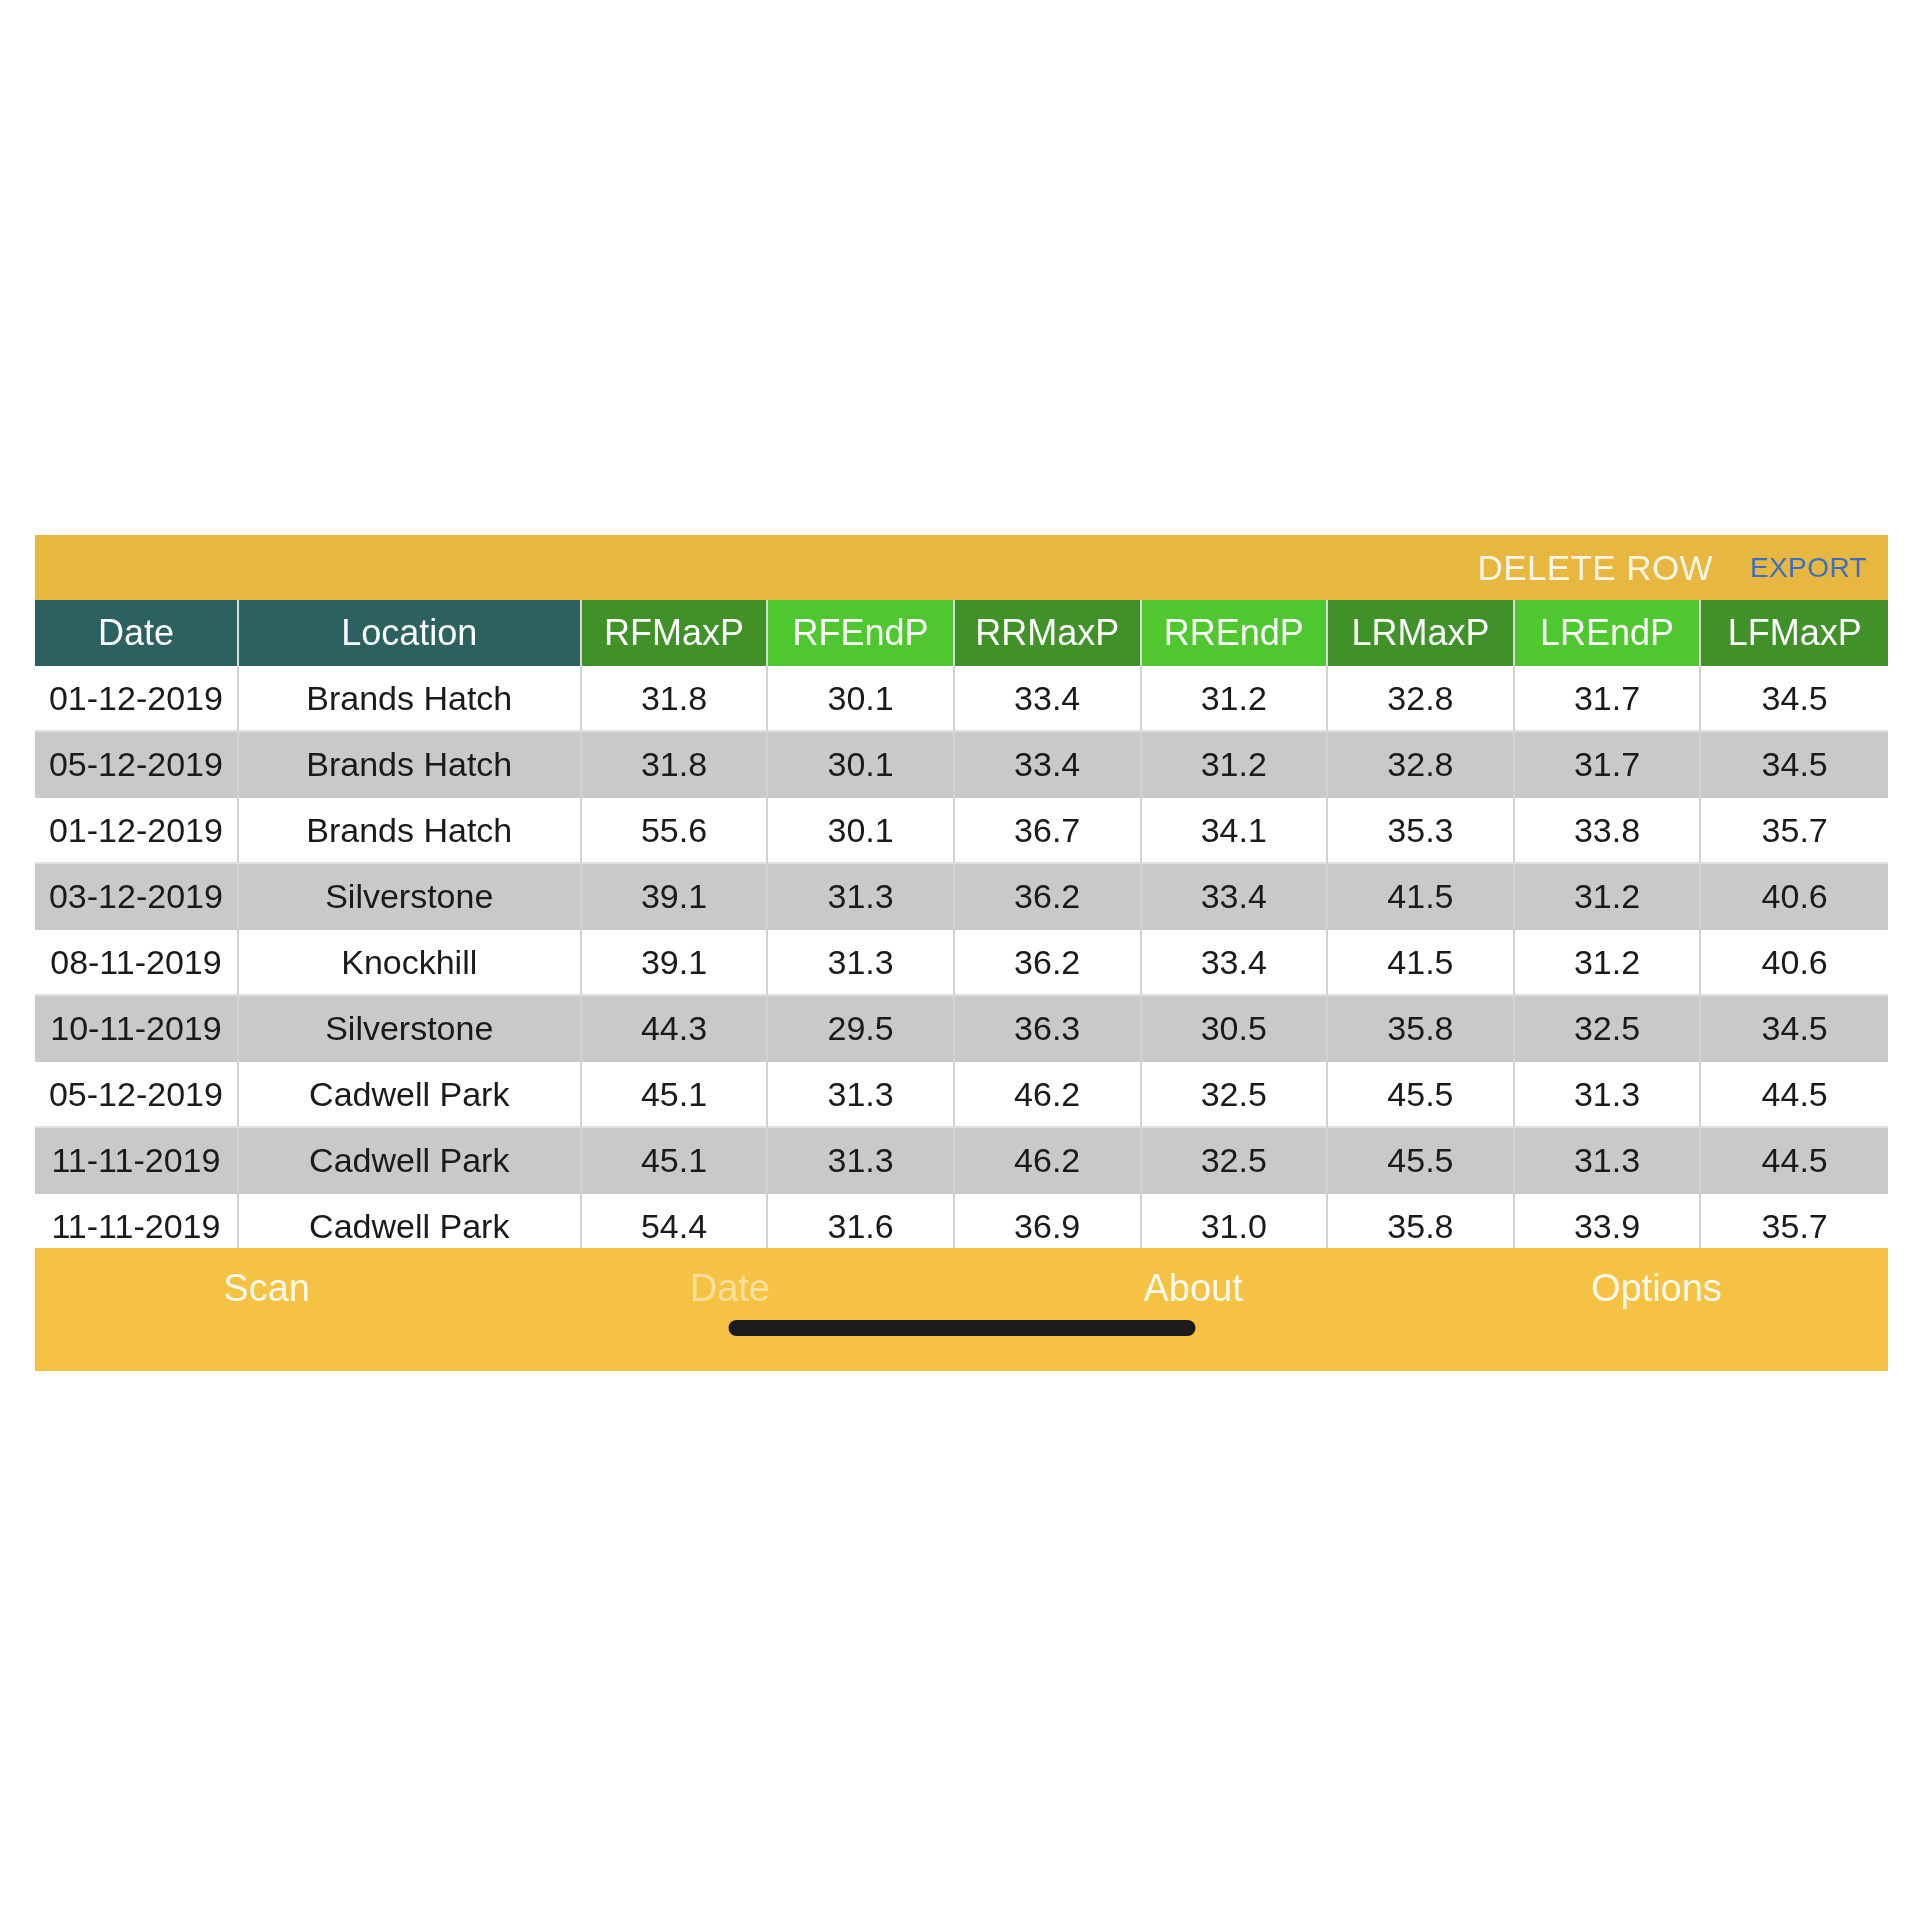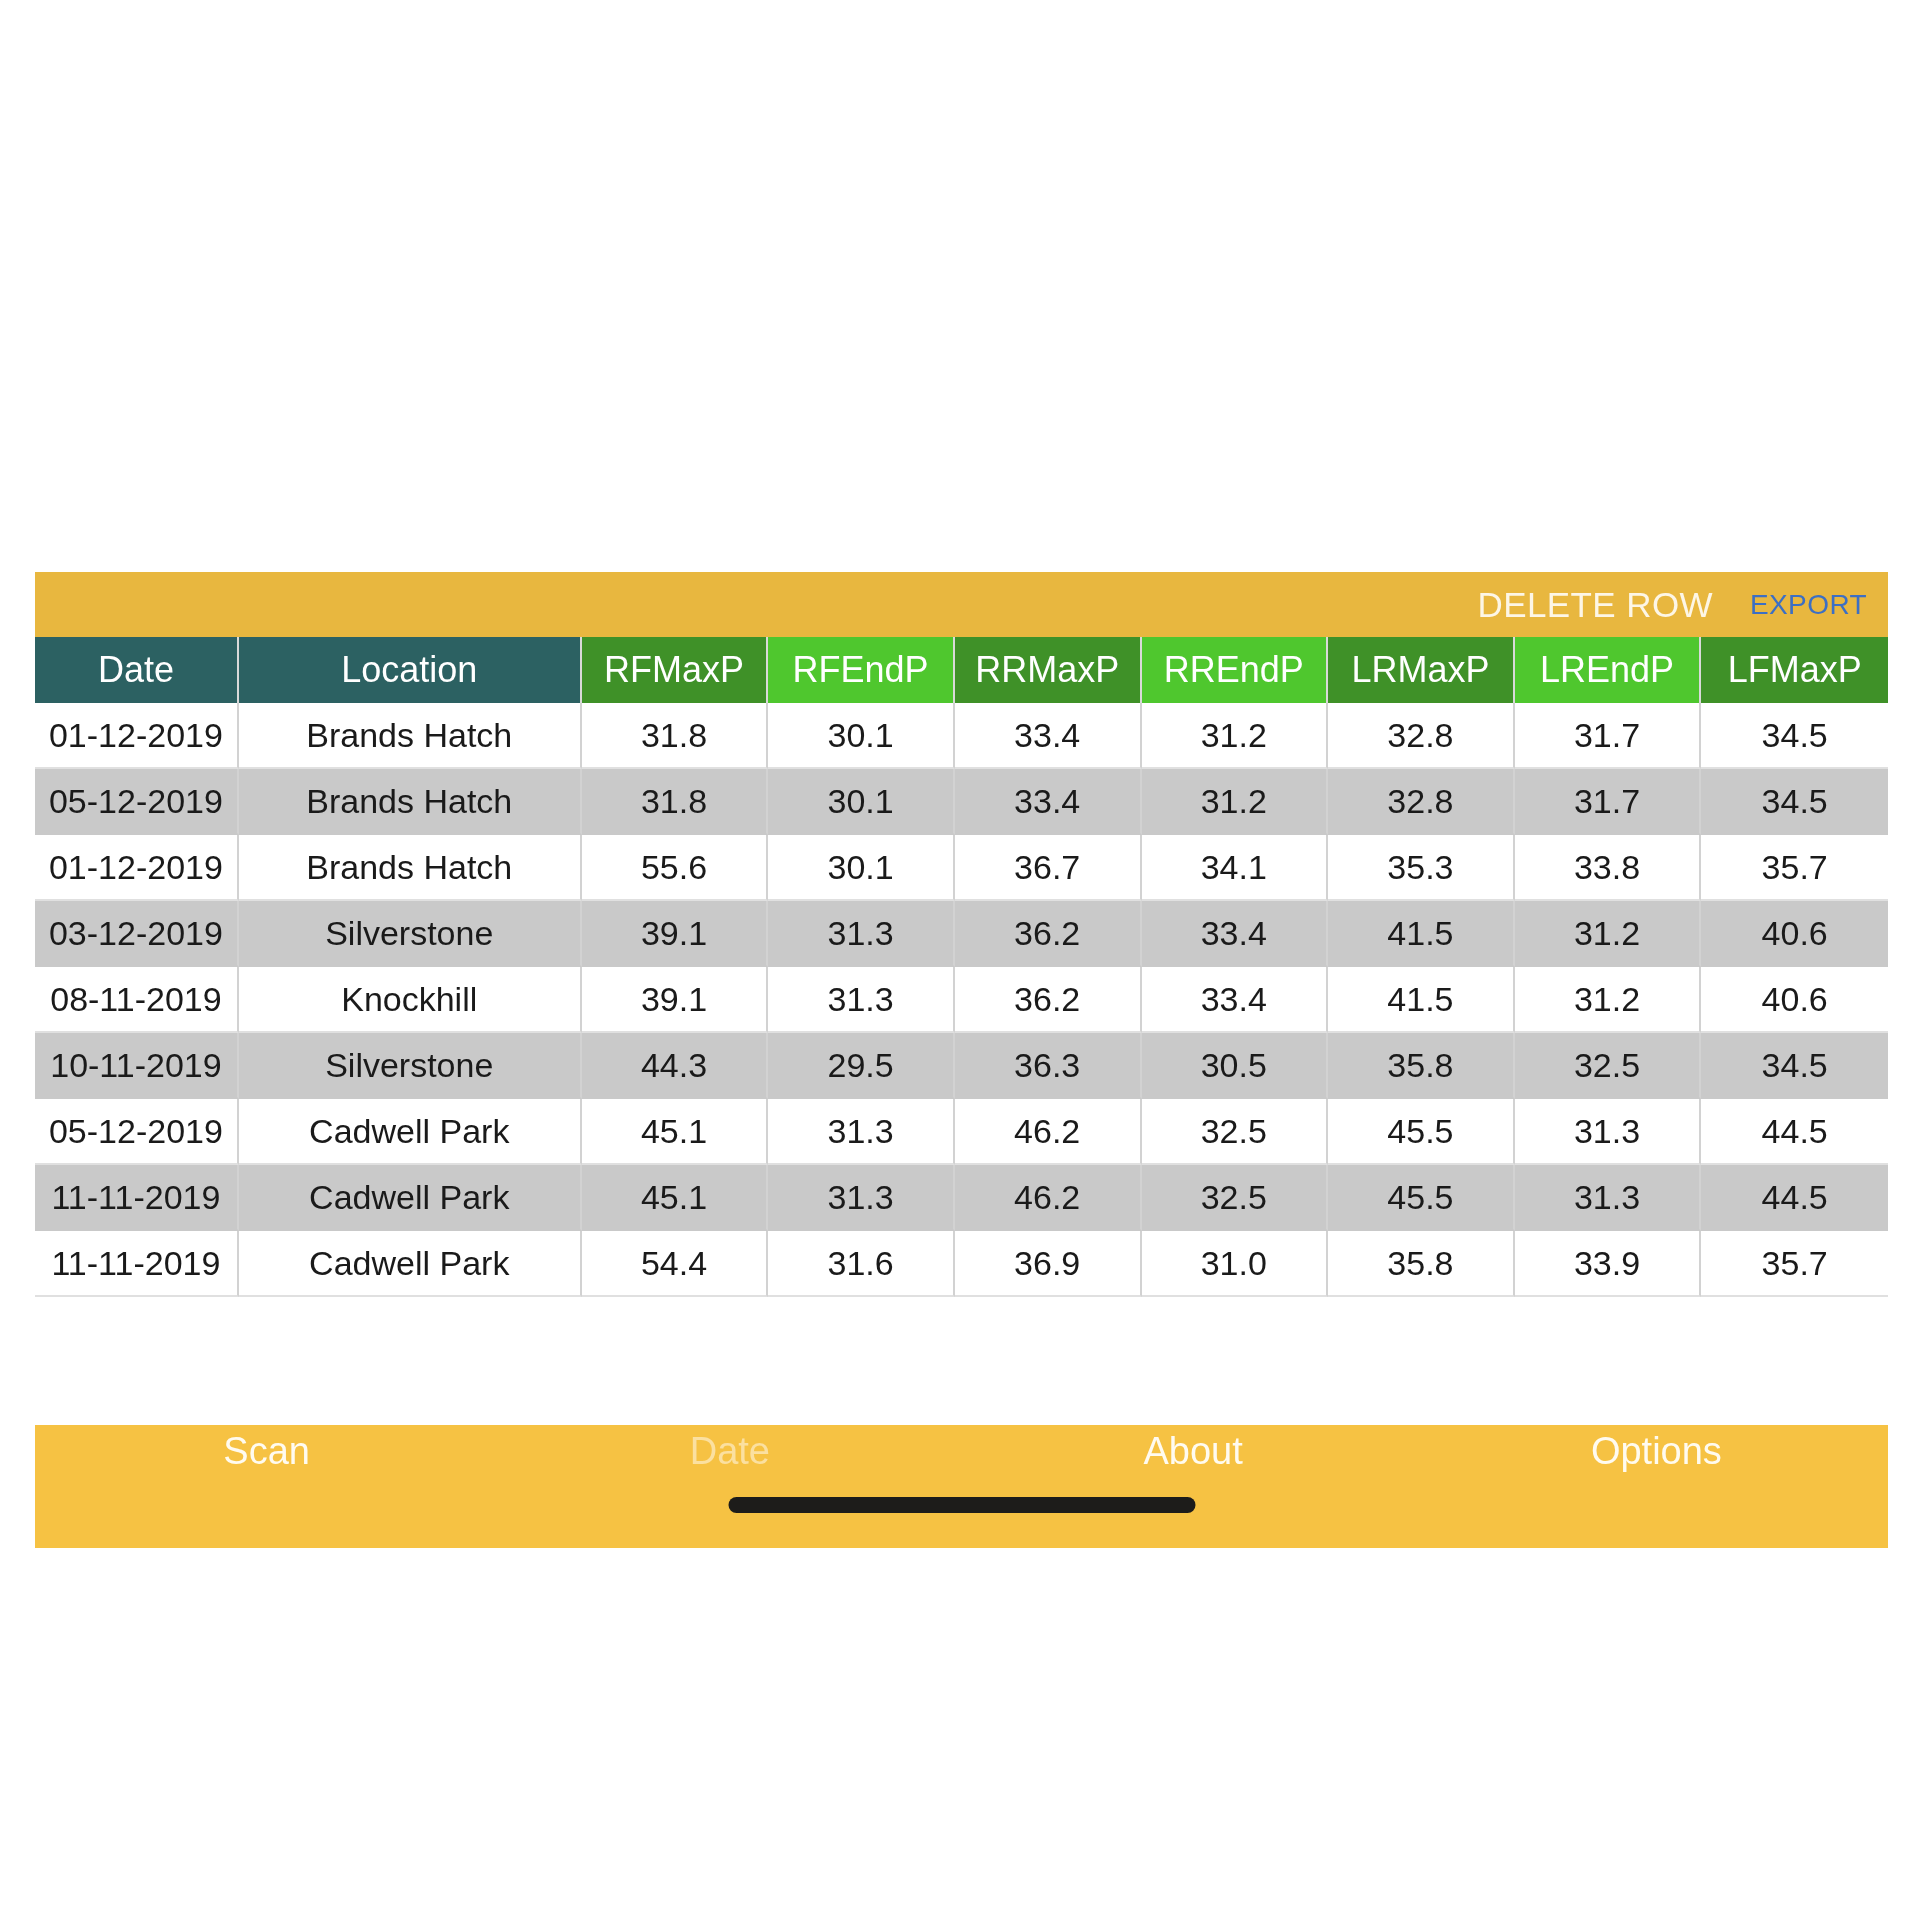--- a/index.html
+++ b/index.html
@@ -4,22 +4,22 @@
 <style>
   * { margin:0; padding:0; box-sizing:border-box; }
   html, body {
     width:1921px; height:1922px;
     background:#ffffff;
     font-family:"Liberation Sans", sans-serif;
     overflow:hidden;
   }
   #app {
     position:absolute;
-    left:35px; top:572px;
-    width:1853px; height:976px;
+    left:35px; top:535px;
+    width:1853px; height:836px;
     overflow:hidden;
     background:#ffffff;
   }
 
   
   .actionbar {
     position:absolute; left:0; top:0;
     width:100%; height:65px;
     background:#e8b73f;
     display:flex; align-items:center; justify-content:flex-end;
@@ -81,21 +81,21 @@
   
   .tabbar {
     position:absolute; left:0; bottom:0;
     width:100%; height:123px;
     background:#f6c243;
     display:flex; align-items:flex-start;
   }
   .tab {
     flex:1 1 0;
     text-align:center;
-    padding-top:5px;
+    padding-top:19px;
     font-size:38px;
     color:#fffbf0;
     white-space:nowrap;
   }
   .tab.dim { color:#fbe0a0; }
   .home-indicator {
     position:absolute;
     left:50%; transform:translateX(-50%);
     bottom:35px;
     width:467px; height:16.3px;

